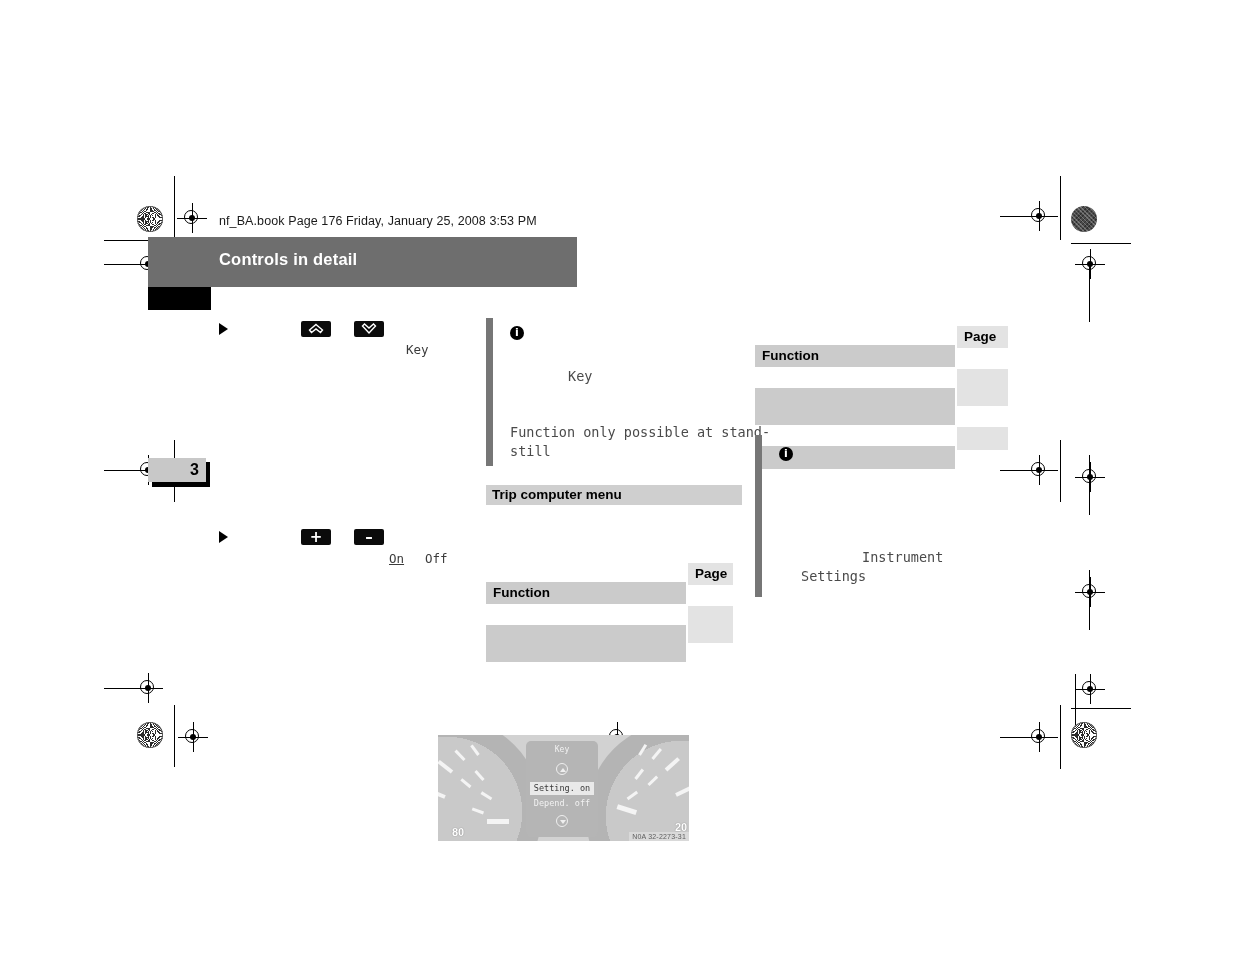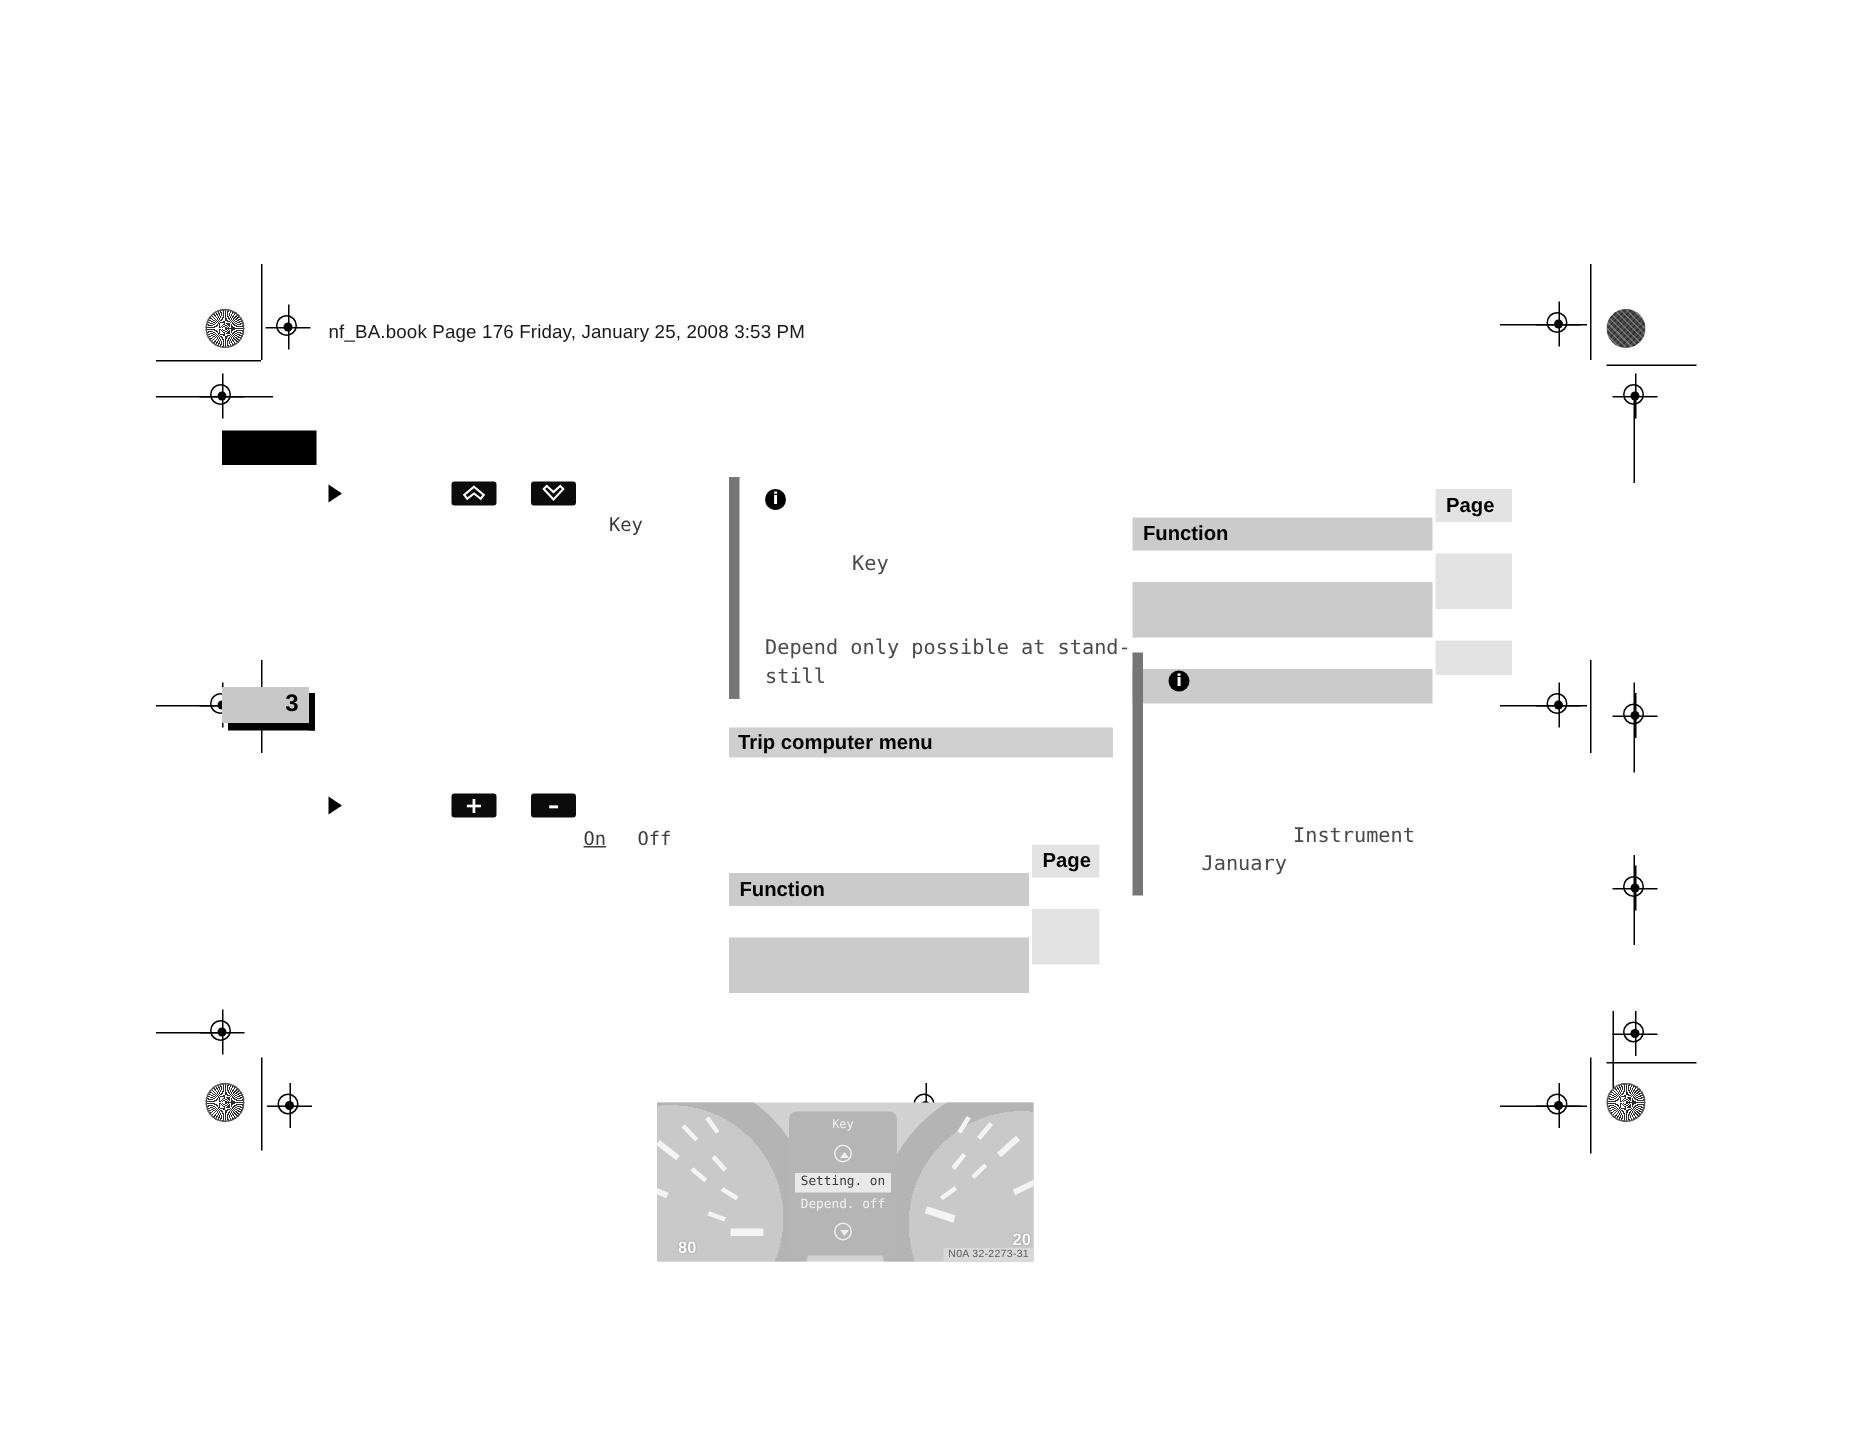--- a/index.html
+++ b/index.html
@@ -528,20 +528,23 @@
         <div class="v"></div>
         <div class="ring"></div>
         <div class="dot"></div>
     </div>
     <div class="crop-line" style="left:1060px; top:705px; width:1px; height:64px;"></div>
     <div class="starburst" style="left:1071px; top:722px;"></div>
   </div>
 
   <div class="file-info">nf_BA.book  Page 176  Friday, January 25, 2008  3:53 PM</div>
 
+  <div class="chapter-band">
+    <div class="chapter-band-title">Controls in detail</div>
+  </div>
   <div class="black-tab"></div>
 
   <div class="thumb-tab-shadow-b"></div>
   <div class="thumb-tab-shadow-r"></div>
   <div class="thumb-tab">
     <span class="num">3</span>
   </div>
 
 
   <div class="col col-1">
@@ -617,21 +620,21 @@
       <div class="mono-label" style="left:206px; top:25px;">Off</div>
     </div>
   </div>
 
   <div class="col col-2">
 
     <div class="note" style="height:148px;">
       <div class="rule" style="height:148px;"></div>
       <div class="i-icon">i</div>
       <div class="note-mono" style="left:82px; top:50px;">Key</div>
-      <div class="note-mono" style="left:24px; top:106px;">Depend only possible at stand-</div>
+      <div class="note-mono" style="left:24px; top:106px;">Function only possible at stand-</div>
       <div class="note-mono" style="left:24px; top:125px;">still</div>
     </div>
 
     <div class="subsection-bar" style="left:0; top:167px; width:256px;">
       <div class="lbl">Trip computer menu</div>
     </div>
 
     <div class="tbl" style="left:0; top:245px; width:253px;">
       <div class="row head">
         <div class="c-fn" style="width:200px;">Function</div>
@@ -658,17 +661,17 @@
       <div class="row body">
         <div class="c-fn" style="width:200px; height:23px;"></div>
         <div class="c-pg" style="width:51px; height:23px;"></div>
       </div>
     </div>
 
     <div class="note" style="position:absolute; left:0; top:117px; width:253px; height:162px;">
       <div class="rule" style="height:162px;"></div>
       <div class="i-icon" style="top:12px;">i</div>
       <div class="note-mono" style="left:107px; top:114px;">Instrument</div>
-      <div class="note-mono" style="left:46px; top:133px;">January</div>
+      <div class="note-mono" style="left:46px; top:133px;">Settings</div>
     </div>
   </div>
 
 </div>
 
 </body></html>

